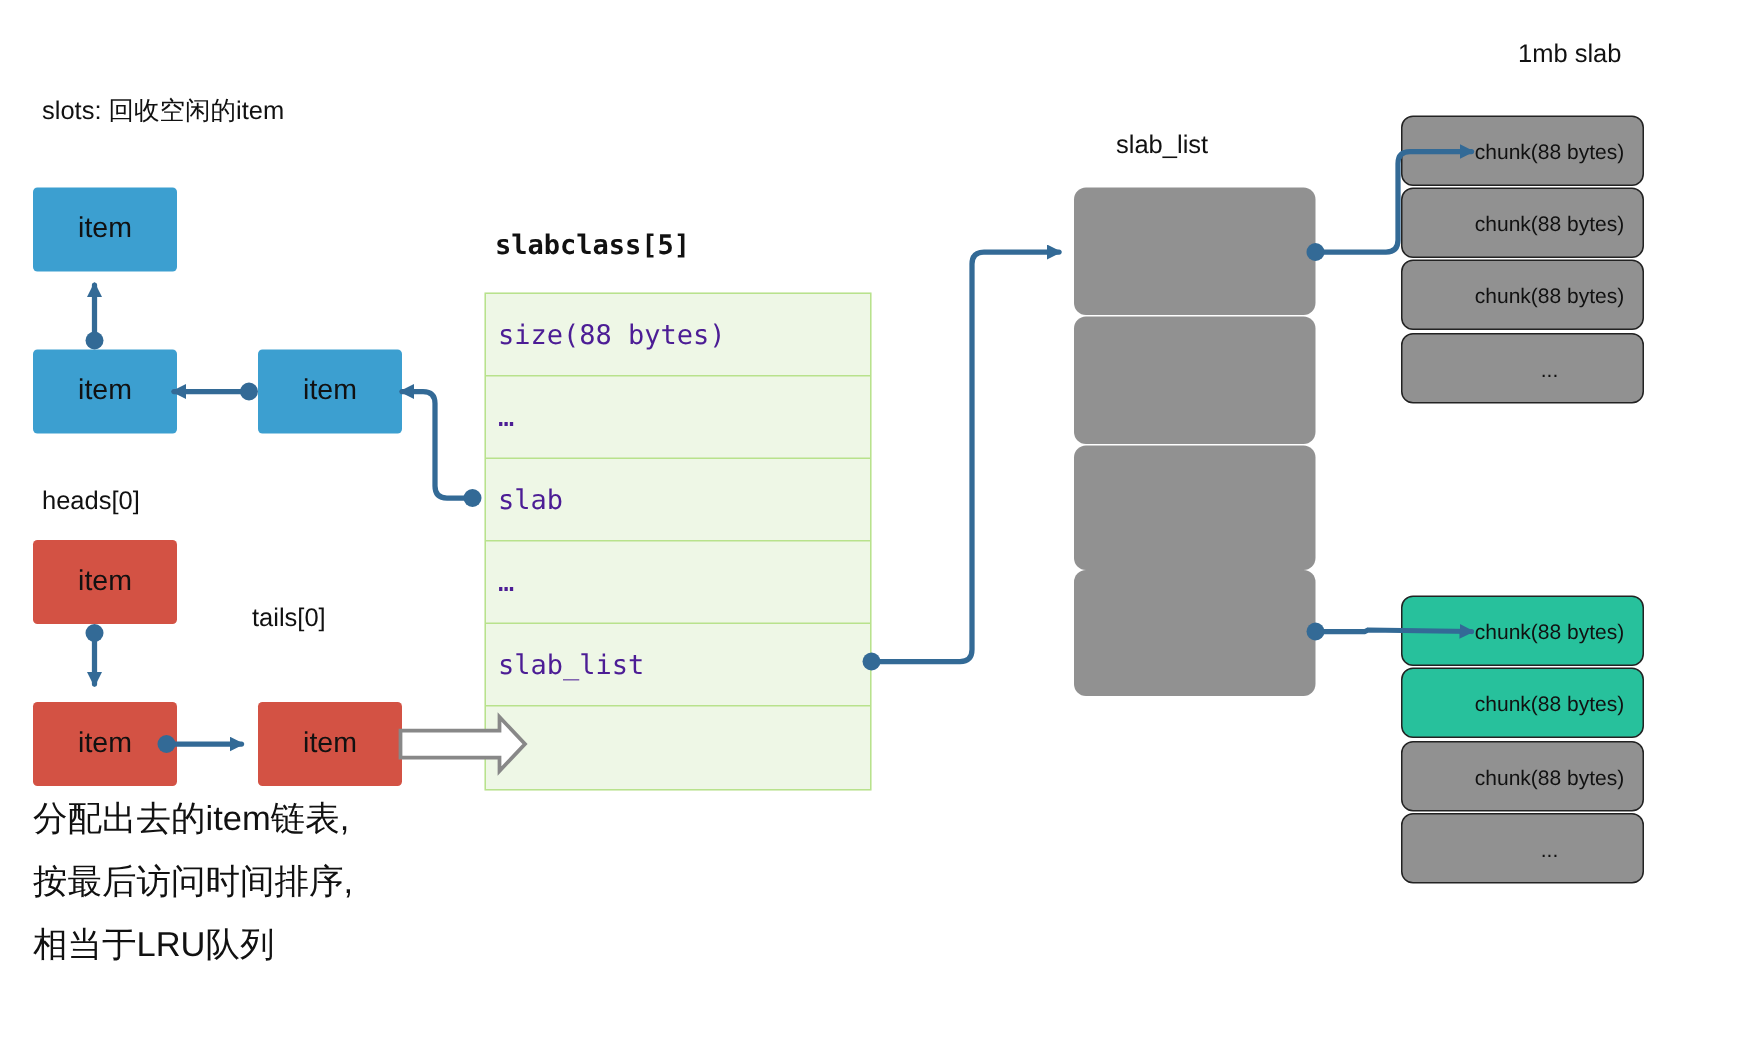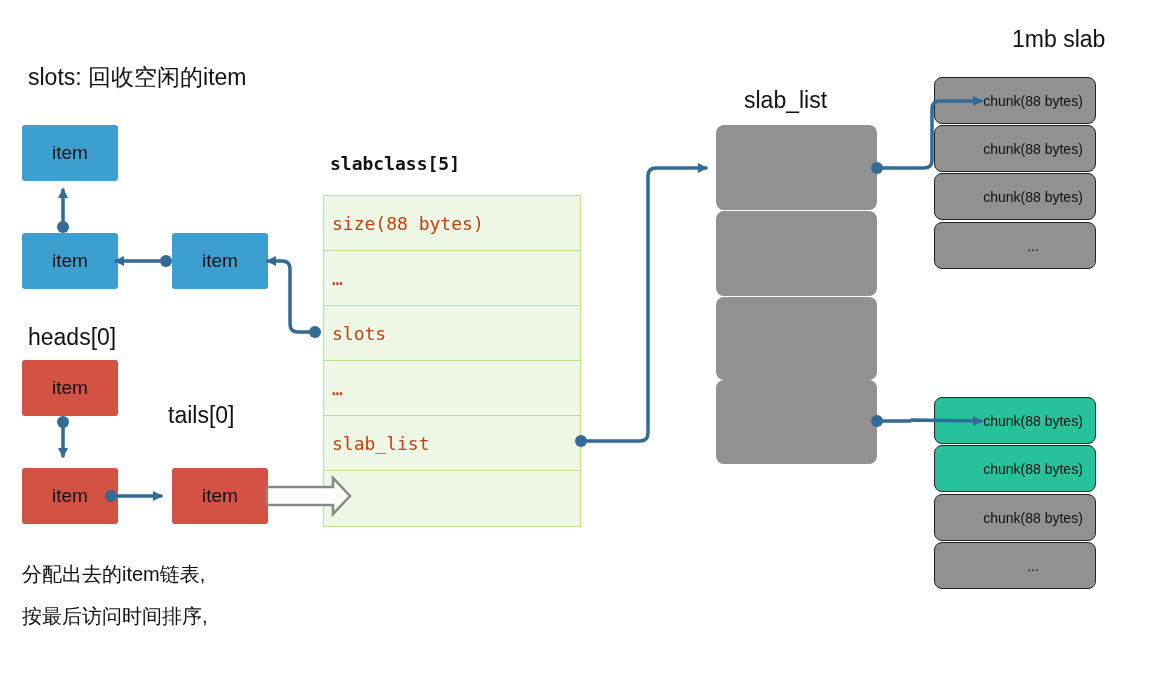--- a/index.html
+++ b/index.html
@@ -1,40 +1,40 @@
 <!DOCTYPE html>
 <html><head>
 <meta charset="utf-8">
 <style>
   html, body { margin:0; padding:0; background:#ffffff; }
   body { width:1169px; height:692px; position:relative; overflow:hidden;
          font-family:"Liberation Sans", "DejaVu Sans", sans-serif; color:#111; }
   .label { position:absolute; white-space:nowrap; color:#111; }
-  .lg { font-size:23px; }
+  .lg { font-size:17px; }
   .item { position:absolute; width:96px; height:56px; border-radius:3px;
           display:flex; align-items:center; justify-content:center;
           font-size:19px; color:#111; box-sizing:border-box; }
   .blue { background:#3c9fd0; }
   .red  { background:#d35244; }
   .slabclass-title { position:absolute; left:330px; top:153px; font-family:"DejaVu Sans Mono", monospace;
                      font-weight:bold; font-size:18px; }
   .slabclass { position:absolute; left:323px; top:195px; width:258px; border:1.5px solid #b8e28c;
                background:#eef7e6; box-sizing:border-box; }
   .slabclass .row { height:55px; border-bottom:1.5px solid #b8e28c; box-sizing:border-box;
                     display:flex; align-items:center; padding-left:8px;
-                    font-family:"DejaVu Sans Mono", monospace; font-size:18px; color:#c2410c; }
+                    font-family:"DejaVu Sans Mono", monospace; font-size:18px; color:#4c1d95; }
   .slabclass .row:last-child { border-bottom:none; }
   .slabblock { position:absolute; left:716px; width:161px; background:#919191; border-radius:8px; }
   .chunk { position:absolute; left:934px; width:162px; height:47px; box-sizing:border-box;
            border:1.5px solid #222; border-radius:8px; display:flex; align-items:center;
            justify-content:center; font-size:14px; color:#111;padding-left:36px; }
   .chunk.gray { background:#919191; }
   .chunk.green { background:#27c19c; }
   svg.wires { position:absolute; left:0; top:0; }
-  .caption { position:absolute; left:22px; top:553px; font-size:20px; line-height:42px; }
+  .caption { position:absolute; left:22px; top:524px; font-size:23px; line-height:42px; }
 </style>
 </head>
 <body>
 
 <div class="label lg" style="left:28px;top:62px;">slots: 回收空闲的item</div>
 <div class="label lg" style="left:28px;top:324px;">heads[0]</div>
 <div class="label lg" style="left:168px;top:402px;">tails[0]</div>
 <div class="slabclass-title">slabclass[5]</div>
 <div class="label lg" style="left:744px;top:87px;">slab_list</div>
 <div class="label lg" style="left:1012px;top:26px;">1mb slab</div>
@@ -43,21 +43,21 @@
 <div class="item blue" style="left:22px;top:233px;">item</div>
 <div class="item blue" style="left:172px;top:233px;">item</div>
 
 <div class="item red" style="left:22px;top:360px;">item</div>
 <div class="item red" style="left:22px;top:468px;">item</div>
 <div class="item red" style="left:172px;top:468px;">item</div>
 
 <div class="slabclass">
   <div class="row">size(88 bytes)</div>
   <div class="row">…</div>
-  <div class="row">slots</div>
+  <div class="row">slab</div>
   <div class="row">…</div>
   <div class="row">slab_list</div>
   <div class="row"></div>
 </div>
 
 <div class="slabblock" style="top:125px;height:85px;"></div>
 <div class="slabblock" style="top:211px;height:85px;"></div>
 <div class="slabblock" style="top:297px;height:83px;"></div>
 <div class="slabblock" style="top:380px;height:84px;"></div>
 
@@ -105,13 +105,14 @@
     <circle cx="877" cy="168" r="6"></circle>
     <circle cx="877" cy="421" r="6"></circle>
   </g>
 
   <path d="M267,487 L333,487 L333,478 L350,496 L333,514 L333,505 L267,505 Z" fill="#ffffff" stroke="#888888" stroke-width="2.5" stroke-linejoin="miter"></path>
 </svg>
 
 <div class="caption">
   <div>分配出去的item链表,</div>
   <div>按最后访问时间排序,</div>
+  <div>相当于LRU队列</div>
 </div>
 
 </body></html>

